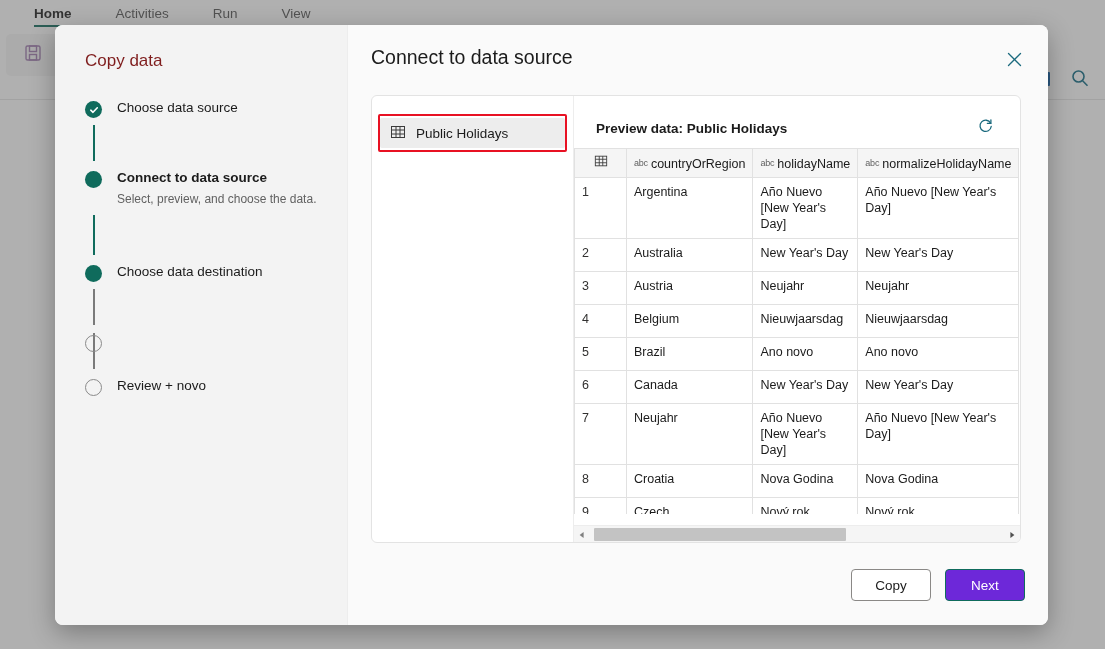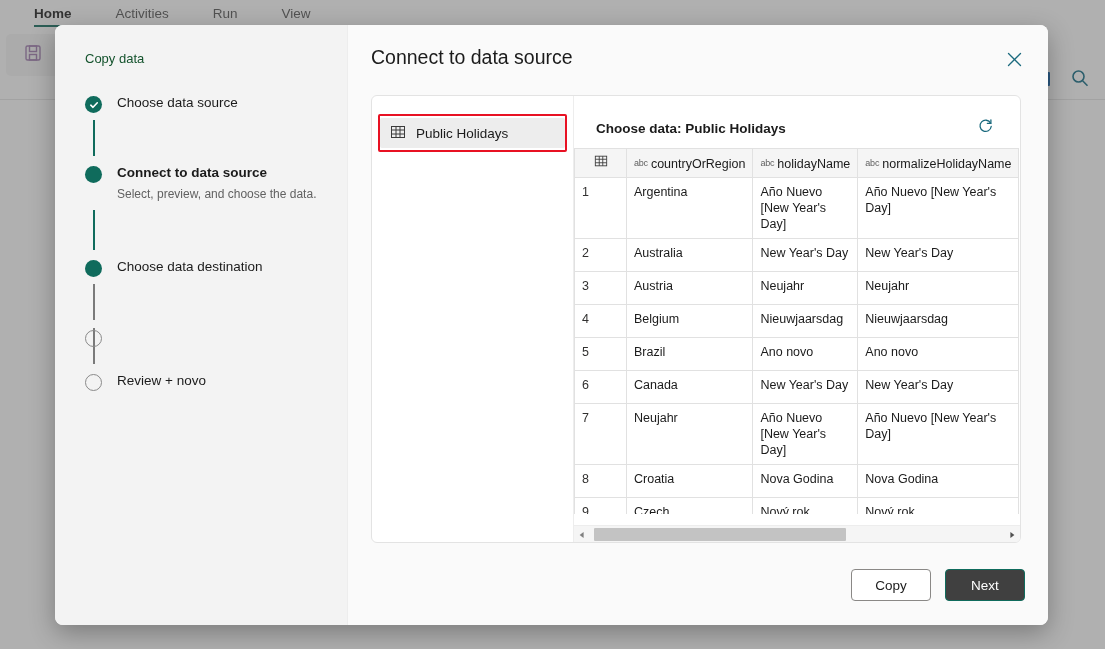--- a/index.html
+++ b/index.html
@@ -46,21 +46,21 @@
   .dialog {
     position: absolute; left: 55px; top: 25px; width: 993px; height: 600px;
     border-radius: 8px; overflow: hidden;
     box-shadow: 0 8px 26px rgba(0,0,0,0.30);
     display: flex; background: #fafafa;
   }
   .wizard {
     width: 293px; background: #f3f3f3; padding: 26px 0 0 30px;
     border-right: 1px solid #ededed; flex-shrink: 0;
   }
-  .wizard-title { font-size: 13px; color: #14532d; margin-bottom: 28px; }
+  .wizard-title { font-size: 17px; color: #7f1d1d; margin-bottom: 28px; }
 
   .steps { position: relative; }
   .step { position: relative; padding-left: 32px; }
   .step-bullet {
     position: absolute; left: 0; top: 2px; width: 17px; height: 17px;
     border-radius: 50%;
   }
   .b-done { background: #0f6b5c; display:flex; align-items:center; justify-content:center; }
   .b-done svg { display:block; }
   .b-filled { background: #0f6b5c; }
@@ -153,21 +153,21 @@
   .footer {
     position: absolute; right: 23px; bottom: 24px;
     display: flex; gap: 14px; align-items: center;
   }
   .btn {
     height: 32px; min-width: 80px; padding: 0 16px;
     font-size: 13.5px; border-radius: 4px; cursor: pointer;
     display: flex; align-items: center; justify-content: center;
   }
   .btn-secondary { background: #ffffff; border: 1px solid #8a8886; color: #1b1b1b; }
-  .btn-primary { background: #404040; border: 1px solid #0f6b5c; color: #ffffff; }
+  .btn-primary { background: #6d28d9; border: 1px solid #0f6b5c; color: #ffffff; }
 </style>
 </head>
 <body>
 
 <div id="root">
 
   <div class="app-bg">
     <div class="ribbon-tabs">
       <div class="ribbon-tab active"><span>Home</span></div>
       <div class="ribbon-tab"><span>Activities</span></div>
@@ -270,21 +270,21 @@
                     <line x1="10" y1="2.5" x2="10" y2="13.5"></line>
                 </svg>
               </span>
               <span>Public Holidays</span>
             </div>
           </div>
         </div>
 
         <div class="preview">
           <div class="prev-head">
-            <span class="prev-title">Choose data: Public Holidays</span>
+            <span class="prev-title">Preview data: Public Holidays</span>
             <span class="refresh-btn">
               <span>
                 <svg width="17" height="17" viewBox="0 0 17 17" fill="none" stroke="#1b6a7e" stroke-width="1.3" stroke-linecap="round">
                   <path d="M13.6 5.2 A5.6 5.6 0 1 0 14.2 8.5"></path>
                   <polyline points="13.9,1.8 13.9,5.4 10.4,5.4"></polyline>
                 </svg>
               </span>
             </span>
           </div>
 

